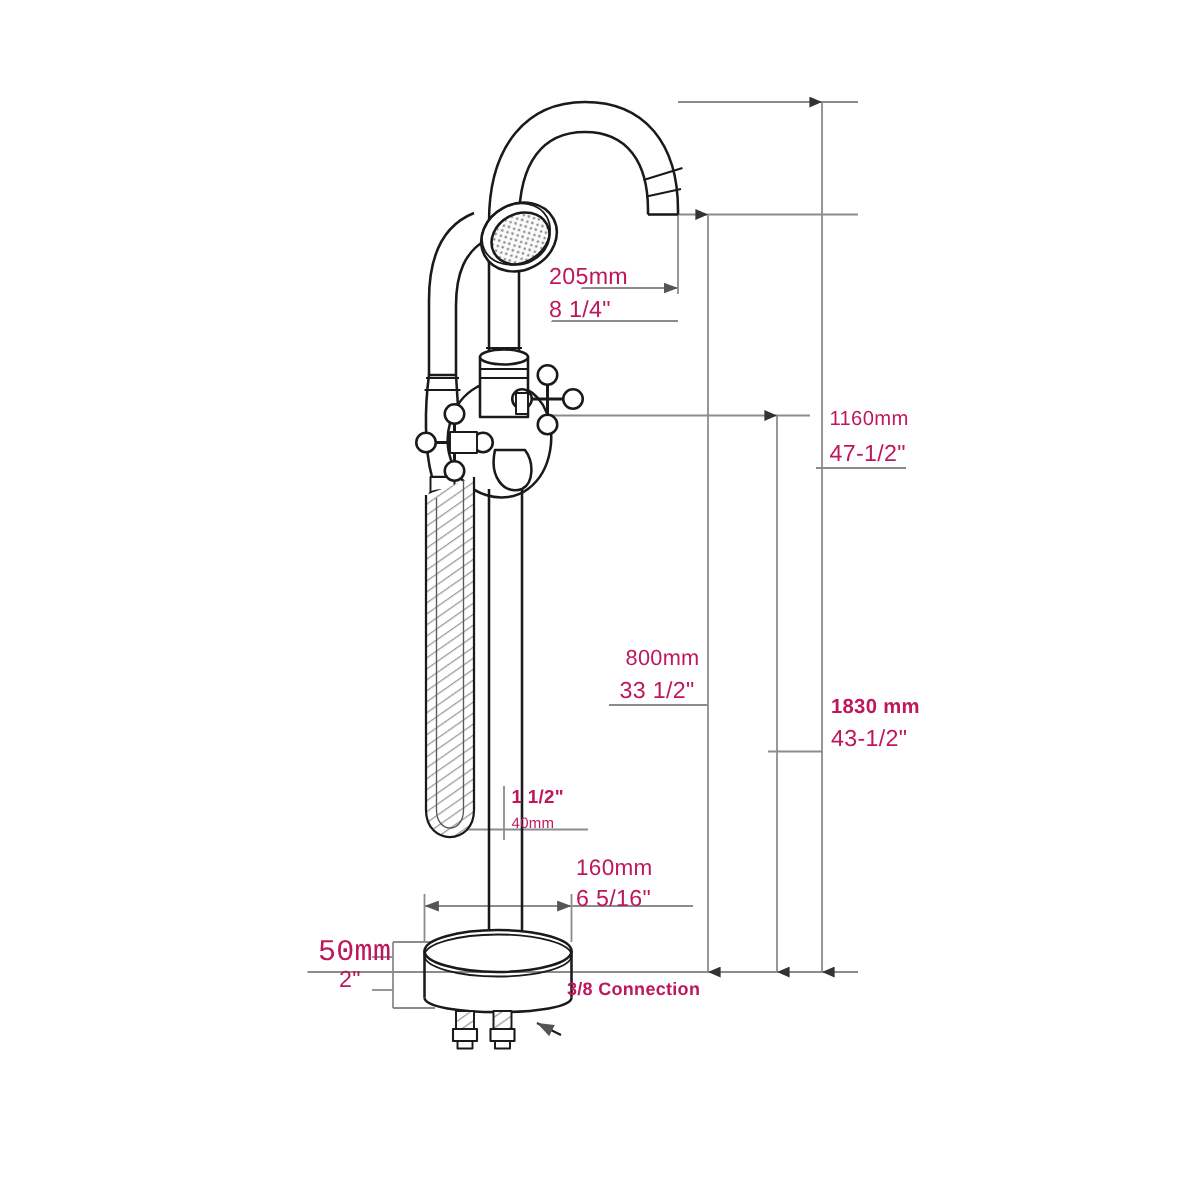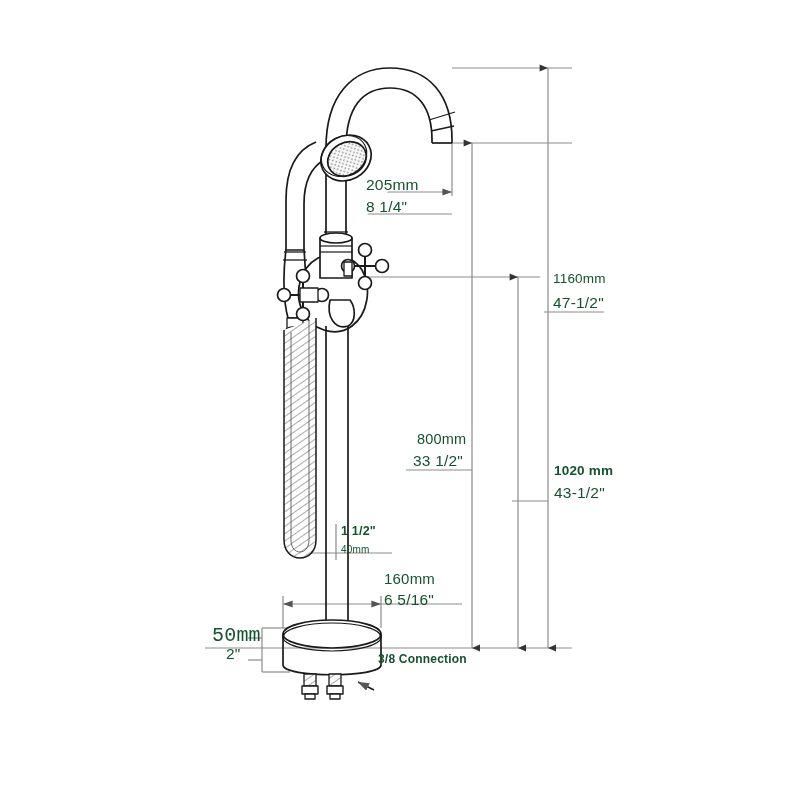--- a/index.html
+++ b/index.html
@@ -15,21 +15,21 @@
     font-family: "Liberation Sans", sans-serif;
     overflow: hidden;
   }
   #sheet svg {
     position: absolute;
     left: 0;
     top: 0;
   }
   .dimtext {
     position: absolute;
-    color: #14532d;
+    color: #be185d;
     white-space: pre;
     line-height: 1.18;
     letter-spacing: 0.2px;
   }
   .t-205   { left: 366px; top: 176px;  font-size: 15.5px; }
   .t-205b  { left: 366px; top: 198px;  font-size: 15.5px; }
   .t-1160  { left: 553px; top: 271px;  font-size: 13.5px; font-weight: 400; }
   .t-1160b { left: 553px; top: 294px;  font-size: 15.5px; }
   .t-800   { left: 417px; top: 431px;  font-size: 14.5px; font-weight: 400; }
   .t-800b  { left: 413px; top: 452px;  font-size: 15.5px; }
@@ -254,21 +254,21 @@
 
   <div class="dimtext t-205">205mm</div>
   <div class="dimtext t-205b">8 1/4"</div>
 
   <div class="dimtext t-1160">1160mm</div>
   <div class="dimtext t-1160b">47-1/2"</div>
 
   <div class="dimtext t-800">800mm</div>
   <div class="dimtext t-800b">33 1/2"</div>
 
-  <div class="dimtext t-1020">1020 mm</div>
+  <div class="dimtext t-1020">1830 mm</div>
   <div class="dimtext t-1020b">43-1/2"</div>
 
   <div class="dimtext t-40a">1 1/2"</div>
   <div class="dimtext t-40b">40mm</div>
 
   <div class="dimtext t-160">160mm</div>
   <div class="dimtext t-160b">6 5/16"</div>
 
   <div class="dimtext t-50">50mm</div>
   <div class="dimtext t-50b">2"</div>

